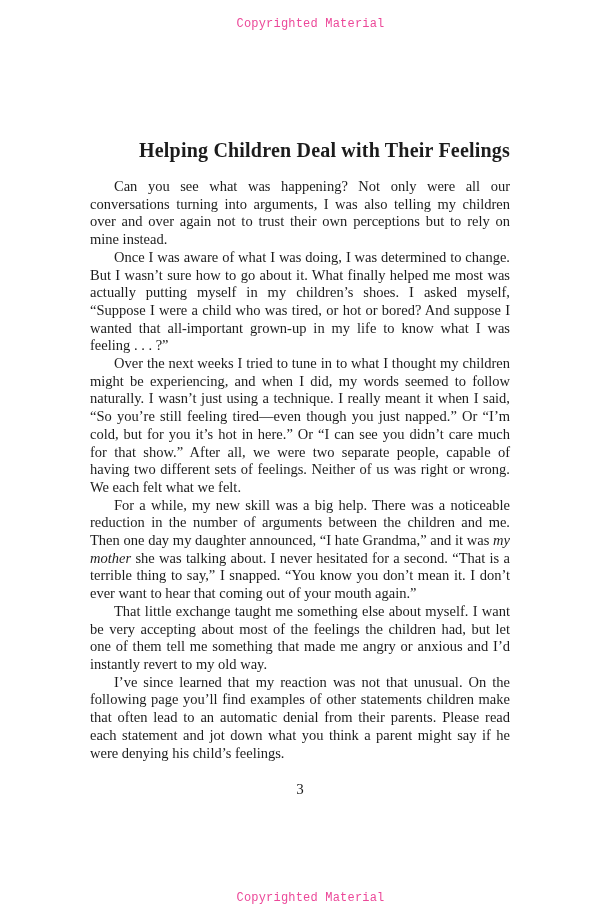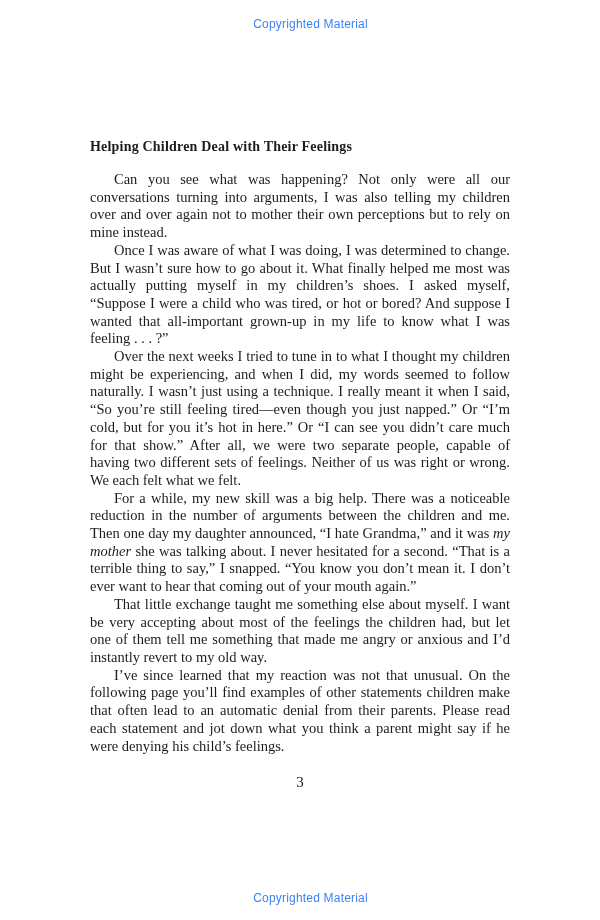--- a/index.html
+++ b/index.html
@@ -14,38 +14,38 @@
     background: #ffffff;
     color: #1c1c1c;
     font-family: "Liberation Serif", serif;
     overflow: hidden;
   }
   .copyright {
     position: absolute;
     left: 0;
     right: 0;
     text-align: center;
-    font-family: Liberation Sans, sans-serif;
+    font-family: Liberation Mono, monospace;
     font-size: 12px;
-    color: #3b82f6;
+    color: #ec4899;
     letter-spacing: 0.2px;
     padding-left: 21px;
   }
   .copyright.top { top: 17px; }
   .copyright.bottom { bottom: 15px; }
   .content {
     position: absolute;
     top: 139px;
     left: 90px;
     width: 420px;
   }
   .chapter-title {
     margin: 0 0 16px 0;
-    text-align: left;
-    font-size: 14px;
+    text-align: right;
+    font-size: 20px;
     font-weight: bold;
     letter-spacing: 0.2px;
   }
   .body-text p {
     margin: 0;
     padding: 0;
     text-indent: 24px;
     text-align: justify;
     font-size: 14.5px;
     line-height: 17.7px;
@@ -61,21 +61,21 @@
 <body>
 
 <div class="page">
 
   <div class="copyright top">Copyrighted Material</div>
 
   <div class="content">
     <h1 class="chapter-title">Helping Children Deal with Their Feelings</h1>
 
     <div class="body-text">
-        <p><span>Can you see what was happening? Not only were all our conversations turning into arguments, I was also telling my children over and over again not to mother their own perceptions but to rely on mine instead.</span></p>
+        <p><span>Can you see what was happening? Not only were all our conversations turning into arguments, I was also telling my children over and over again not to trust their own perceptions but to rely on mine instead.</span></p>
         <p><span>Once I was aware of what I was doing, I was determined to change. But I wasn’t sure how to go about it. What finally helped me most was actually putting myself in my children’s shoes. I asked myself, “Suppose I were a child who was tired, or hot or bored? And suppose I wanted that all-important grown-up in my life to know what I was feeling . . . ?”</span></p>
         <p><span>Over the next weeks I tried to tune in to what I thought my children might be experiencing, and when I did, my words seemed to follow naturally. I wasn’t just using a technique. I really meant it when I said, “So you’re still feeling tired—even though you just napped.” Or “I’m cold, but for you it’s hot in here.” Or “I can see you didn’t care much for that show.” After all, we were two separate people, capable of having two different sets of feelings. Neither of us was right or wrong. We each felt what we felt.</span></p>
         <p><span>For a while, my new skill was a big help. There was a noticeable reduction in the number of arguments between the children and me. Then one day my daughter announced, “I hate Grandma,” and it was </span><span class="italic">my mother</span><span> she was talking about. I never hesitated for a second. “That is a terrible thing to say,” I snapped. “You know you don’t mean it. I don’t ever want to hear that coming out of your mouth again.”</span></p>
         <p><span>That little exchange taught me something else about myself. I want be very accepting about most of the feelings the children had, but let one of them tell me something that made me angry or anxious and I’d instantly revert to my old way.</span></p>
         <p><span>I’ve since learned that my reaction was not that unusual. On the following page you’ll find examples of other statements children make that often lead to an automatic denial from their parents. Please read each statement and jot down what you think a parent might say if he were denying his child’s feelings.</span></p>
       </div>
 
     <div class="page-number">3</div>
   </div>
 

